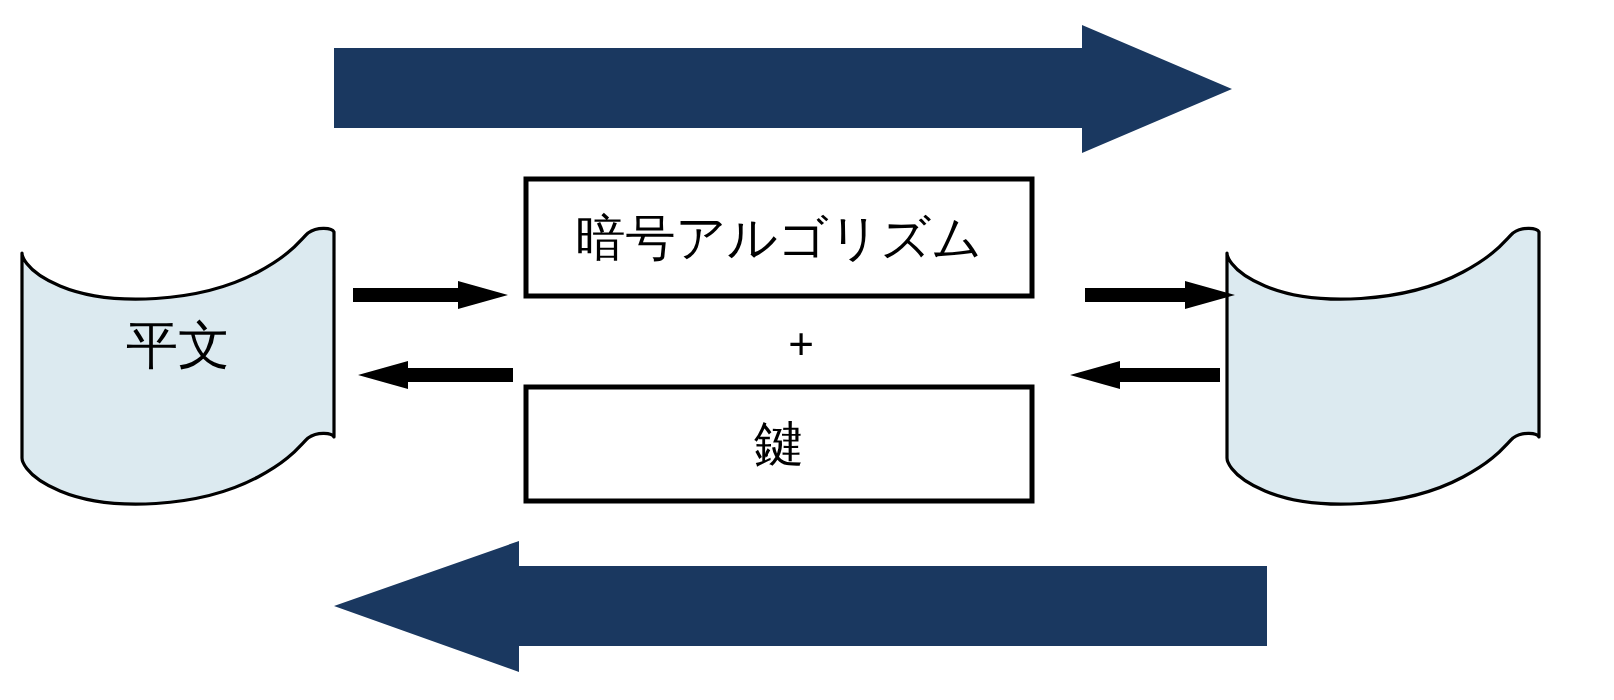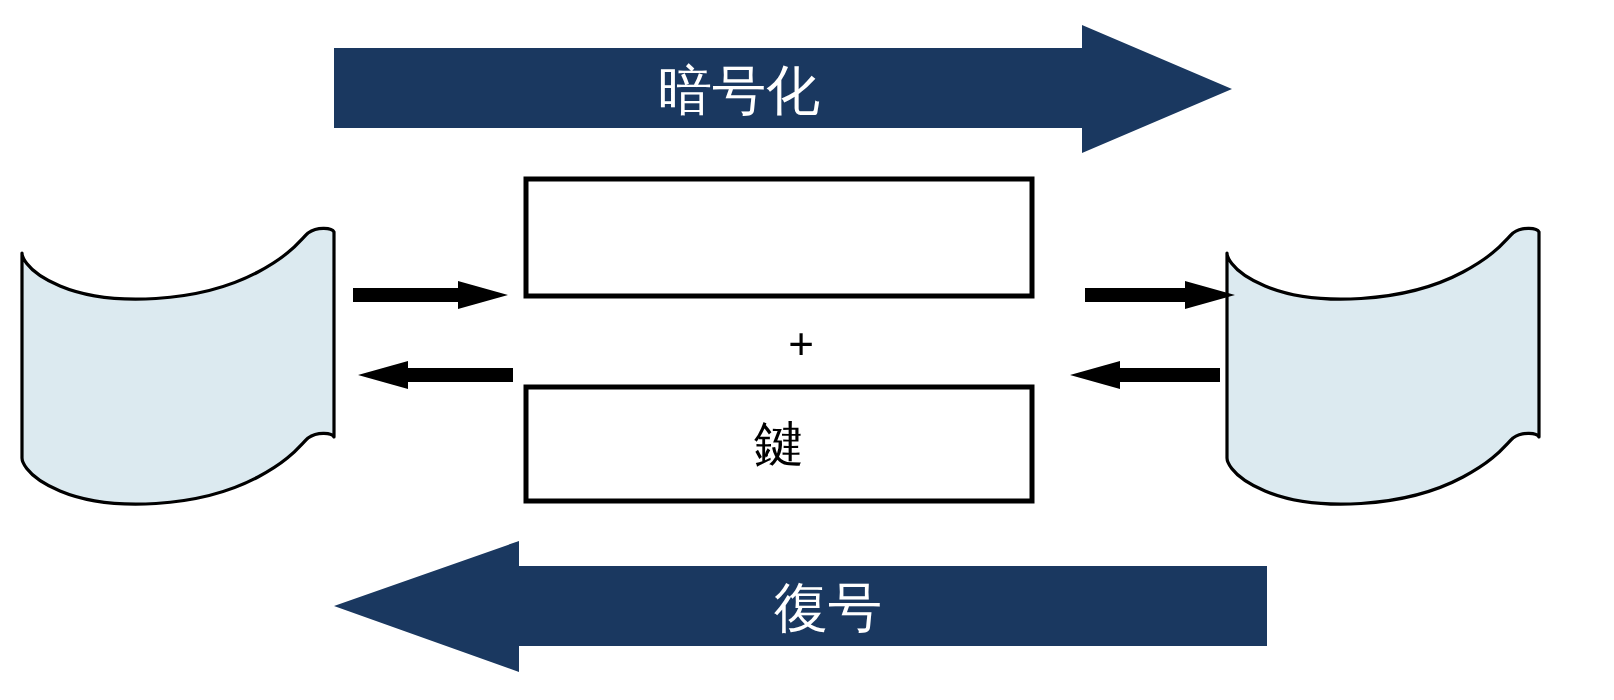--- a/index.html
+++ b/index.html
@@ -99,24 +99,24 @@
       <polygon points="1185,281 1235,295 1185,309" fill="#000000"></polygon>
     </g>
 
     <g>
       <rect x="1110" y="368" width="110" height="14" fill="#000000"></rect>
       <polygon points="1120,361 1070,375 1120,389" fill="#000000"></polygon>
     </g>
 
   </svg>
 
-  <div class="lbl lbl-light" id="label-encrypt">暗号化</div>
-
-  <div class="lbl lbl-light" id="label-decrypt">復号</div>
 
 
+  <div class="lbl lbl-dark" id="label-plaintext">平文</div>
 
+
+  <div class="lbl lbl-dark" id="label-algorithm">暗号アルゴリズム</div>
 
   <div class="lbl lbl-dark" id="label-plus">+</div>
 
   <div class="lbl lbl-dark" id="label-key">鍵</div>
 
 </div>
 
 </body></html>

